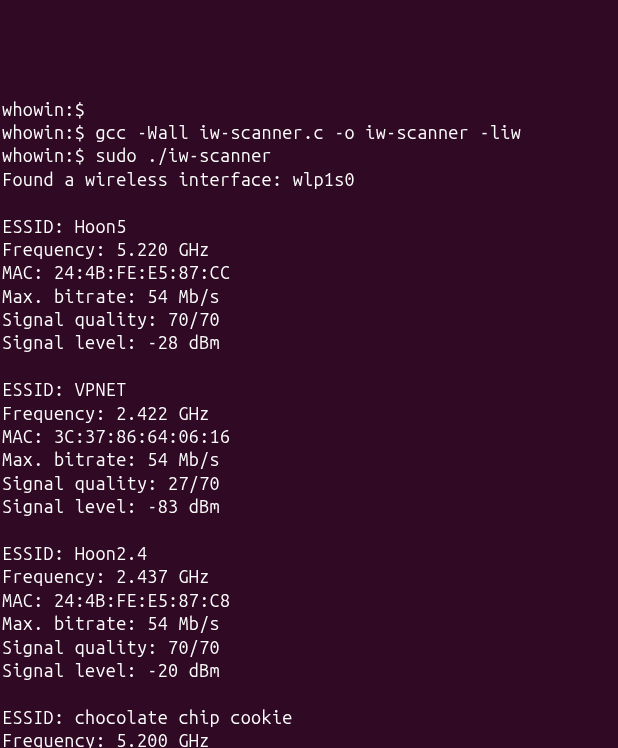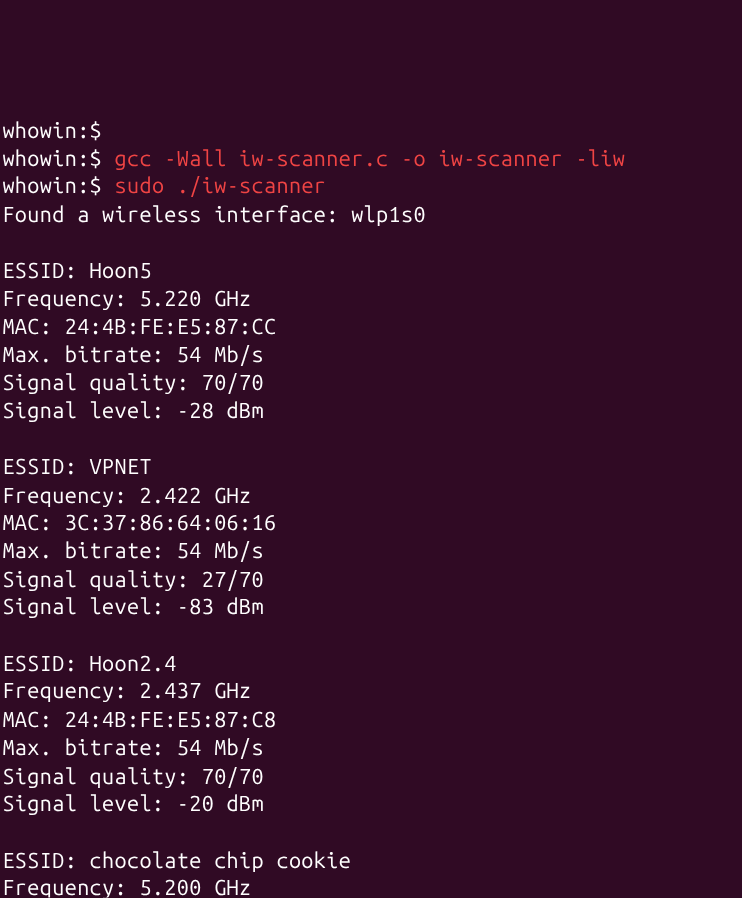--- a/index.html
+++ b/index.html
@@ -23,21 +23,21 @@
     .line {
       display: block;
     }
     .prompt-user {
       color: #ffffff;
     }
     .prompt-dollar {
       color: #ffffff;
     }
     .cmd {
-      color: #ef4444;
+      color: #ffffff;
       text-align: right;
     }
   </style>
 </head>
 <body>
 
 
 
 <span class="line"><span class="prompt-user">whowin:</span><span class="prompt-dollar">$</span> <span class="cmd"></span></span><span class="line"><span class="prompt-user">whowin:</span><span class="prompt-dollar">$</span> <span class="cmd">gcc -Wall iw-scanner.c -o iw-scanner -liw</span></span><span class="line"><span class="prompt-user">whowin:</span><span class="prompt-dollar">$</span> <span class="cmd">sudo ./iw-scanner</span></span><span class="line">Found a wireless interface: wlp1s0</span><span class="line"> </span><span class="line">ESSID: Hoon5</span><span class="line">Frequency: 5.220 GHz</span><span class="line">MAC: 24:4B:FE:E5:87:CC</span><span class="line">Max. bitrate: 54 Mb/s</span><span class="line">Signal quality: 70/70</span><span class="line">Signal level: -28 dBm</span><span class="line"> </span><span class="line">ESSID: VPNET</span><span class="line">Frequency: 2.422 GHz</span><span class="line">MAC: 3C:37:86:64:06:16</span><span class="line">Max. bitrate: 54 Mb/s</span><span class="line">Signal quality: 27/70</span><span class="line">Signal level: -83 dBm</span><span class="line"> </span><span class="line">ESSID: Hoon2.4</span><span class="line">Frequency: 2.437 GHz</span><span class="line">MAC: 24:4B:FE:E5:87:C8</span><span class="line">Max. bitrate: 54 Mb/s</span><span class="line">Signal quality: 70/70</span><span class="line">Signal level: -20 dBm</span><span class="line"> </span><span class="line">ESSID: chocolate chip cookie</span><span class="line">Frequency: 5.200 GHz</span>
 

